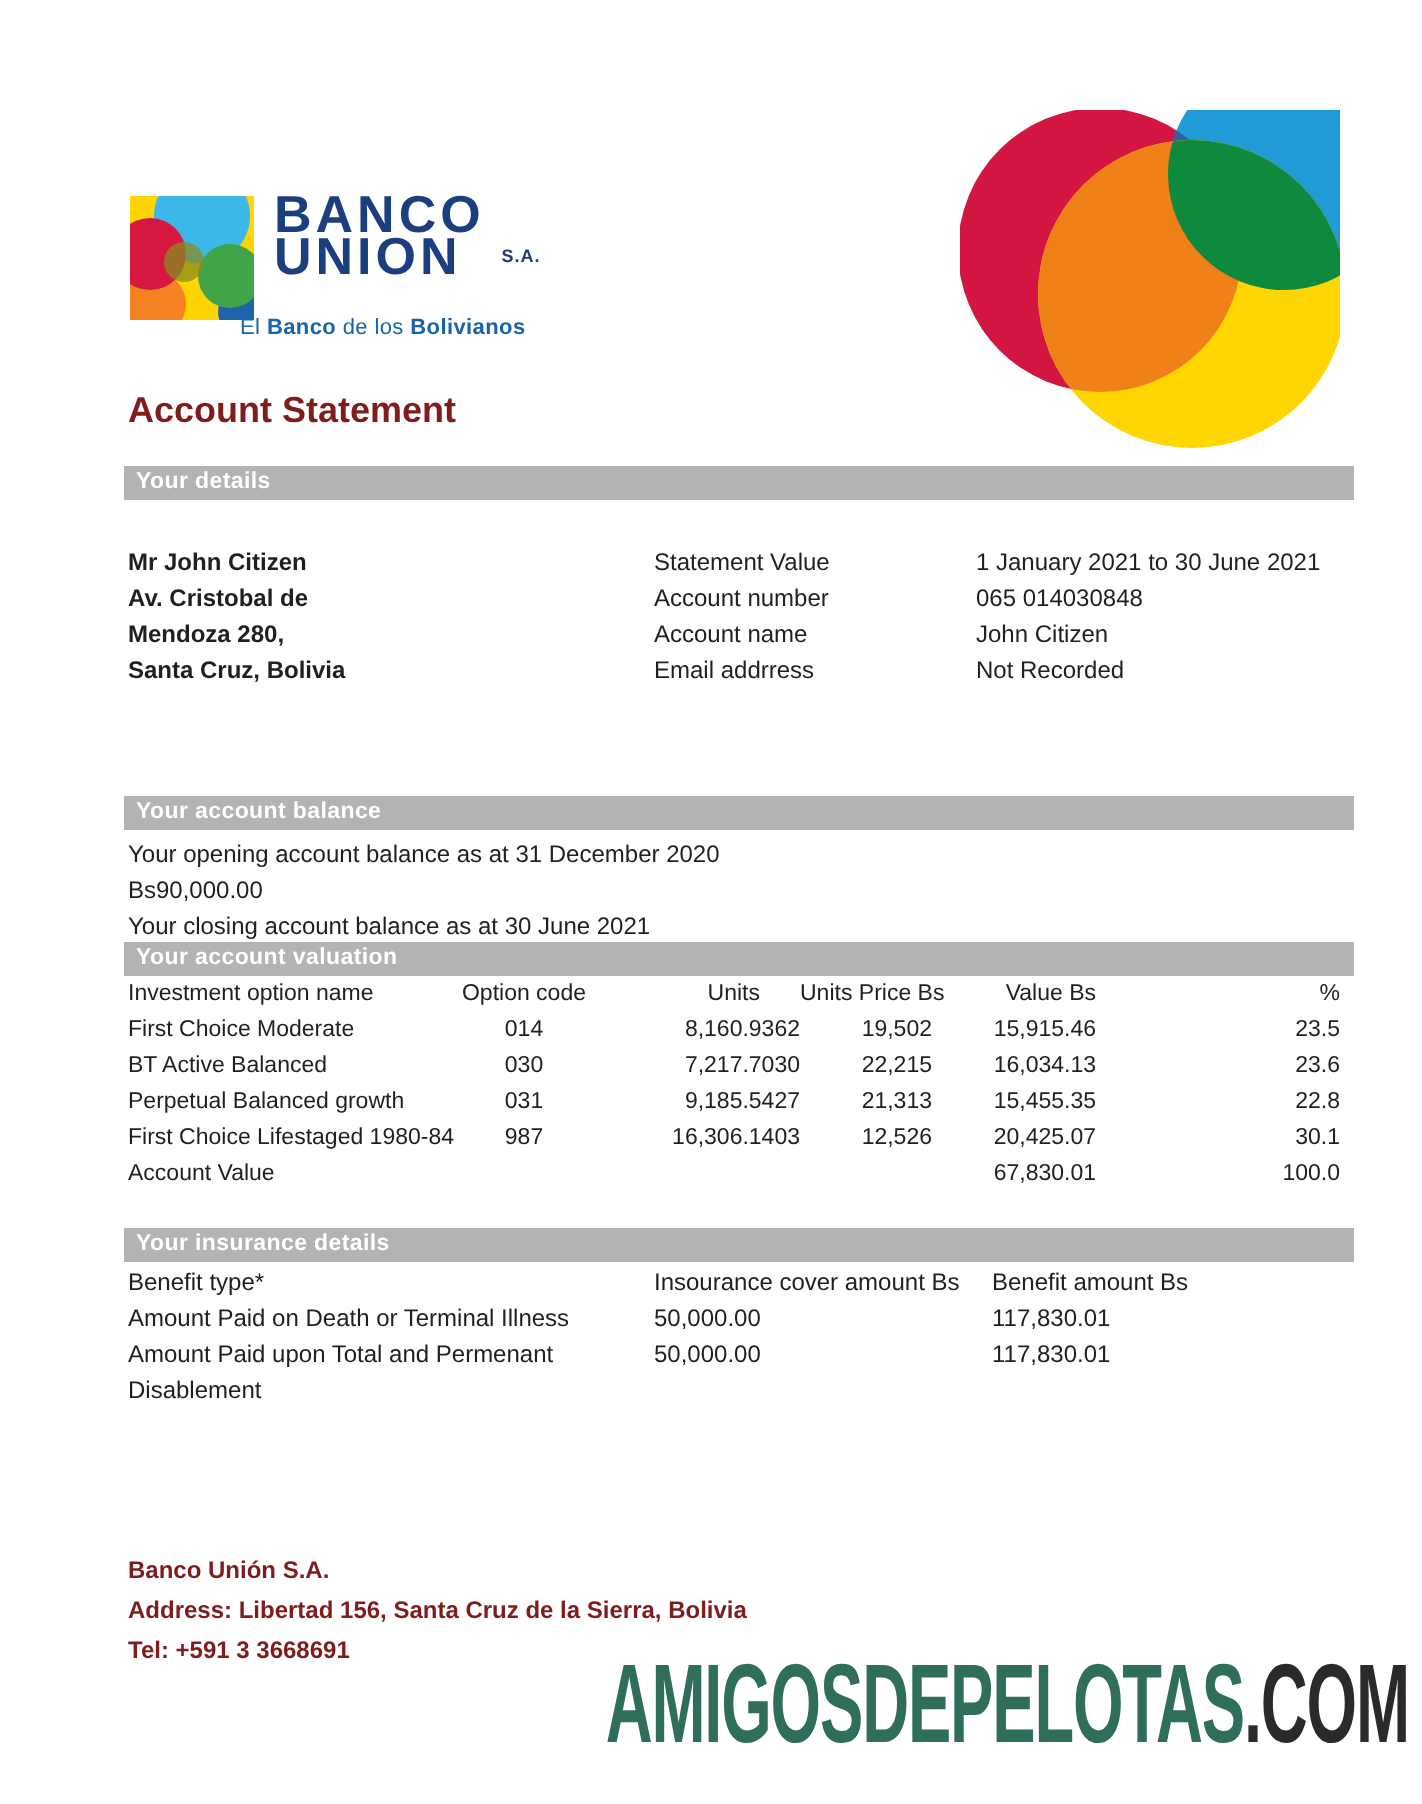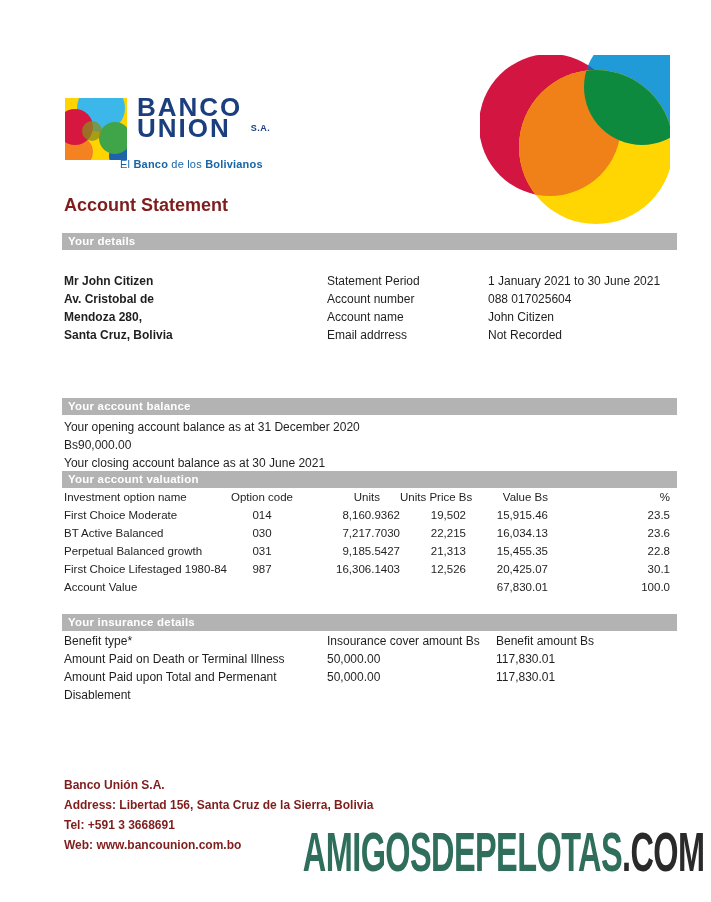--- a/index.html
+++ b/index.html
@@ -136,28 +136,28 @@
 
   <div class="section-bar" style="top:233px;">Your details</div>
   <div class="details-area">
     <div class="details-col-address">
       <div>Mr John Citizen</div>
       <div>Av. Cristobal de</div>
       <div>Mendoza 280,</div>
       <div>Santa Cruz, Bolivia</div>
     </div>
     <div class="details-col-labels">
-      <div>Statement Period</div>
+      <div>Statement Value</div>
       <div>Account number</div>
       <div>Account name</div>
       <div>Email addrress</div>
     </div>
     <div class="details-col-values">
       <div>1 January 2021 to 30 June 2021</div>
-      <div>088 017025604</div>
+      <div>065 014030848</div>
       <div>John Citizen</div>
       <div>Not Recorded</div>
     </div>
   </div>
 
   <div class="section-bar" style="top:398px;">Your account balance</div>
   <div class="balance-rows">
     <div class="balance-row">
       <span>Your opening account balance as at 31 December 2020</span>
       <span>Bs90,000.00</span>
@@ -246,20 +246,19 @@
       <span class="ins-c1">Amount Paid upon Total and Permenant Disablement</span>
       <span class="ins-c2">50,000.00</span>
       <span class="ins-c3">117,830.01</span>
     </div>
   </div>
 
   <div class="footer-block">
     <div>Banco Unión S.A.</div>
     <div>Address: Libertad 156, Santa Cruz de la Sierra, Bolivia</div>
     <div>Tel: +591 3 3668691</div>
-    <div>Web: www.bancounion.com.bo</div>
   </div>
 
   <div class="watermark">
     <span class="wm-name">AMIGOSDEPELOTAS</span><span class="wm-tld">.COM</span>
   </div>
 
 </div>
 
 </body></html>

